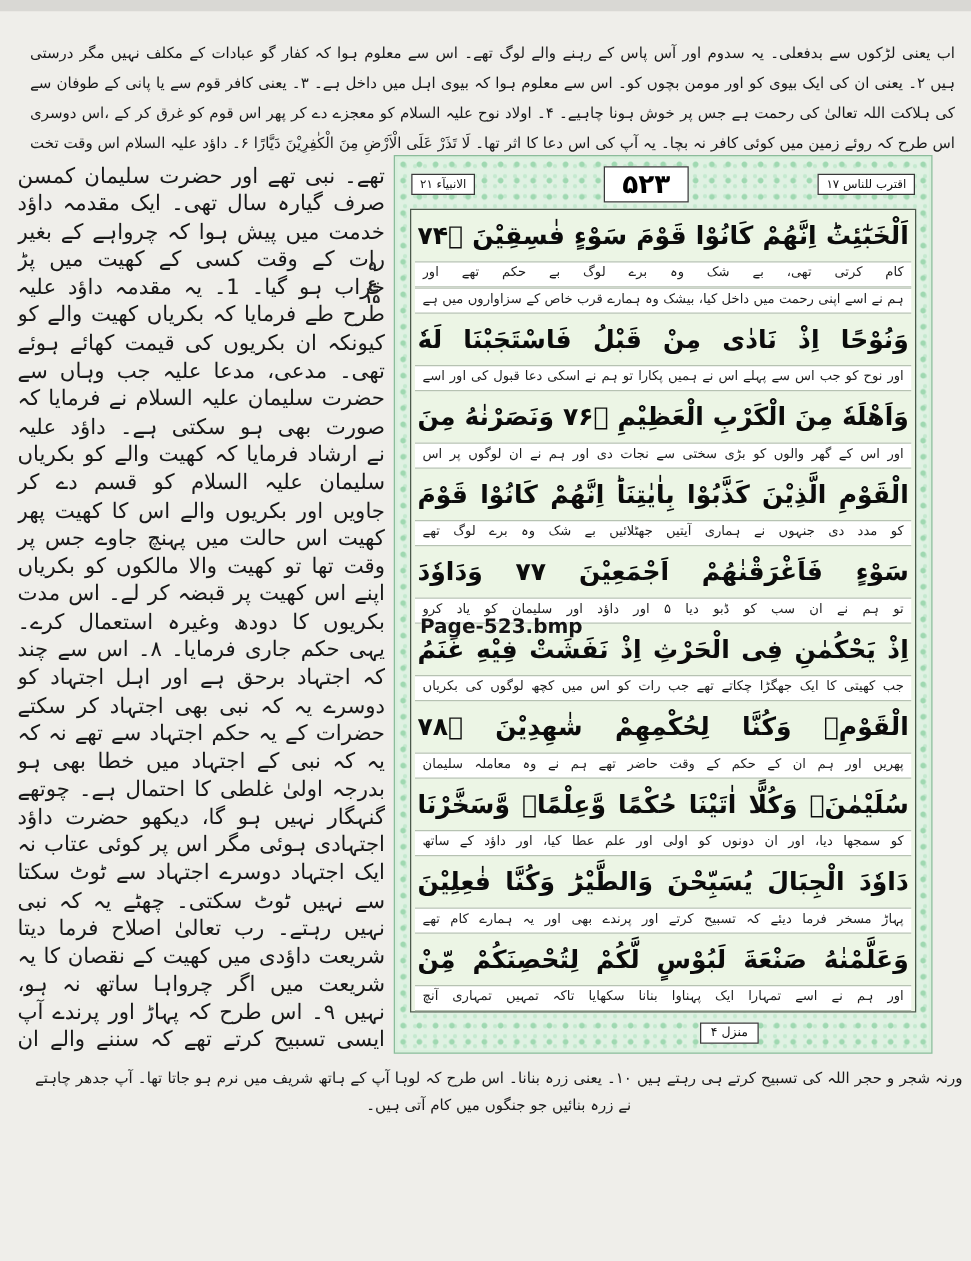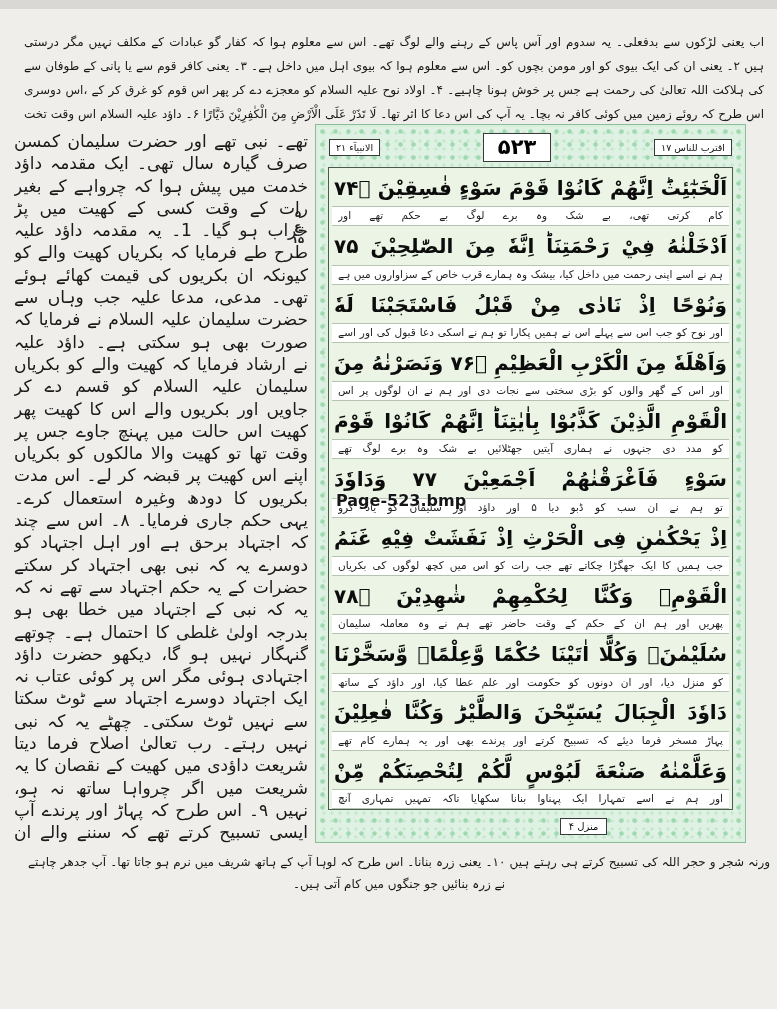--- a/index.html
+++ b/index.html
@@ -195,23 +195,20 @@
       <span class="qpage">۵۲۳</span>
       <span class="qtag">الانبیآء ۲۱</span>
     </div>
     <div class="qcontent">
       <div class="qrow arabic">
           <span class="qtext">اَلْخَبٰٓئِثَؕ اِنَّهُمْ كَانُوْا قَوْمَ سَوْءٍ فٰسِقِيْنَ ۷۴ۙ وَ</span>
         </div>
         <div class="qrow urdu">
           <span class="qtext">کام کرتی تھی، بے شک وہ برے لوگ بے حکم تھے اور</span>
         </div>
-        <div class="qrow arabic">
-          <span class="qtext">اَدْخَلْنٰهُ فِيْ رَحْمَتِنَاؕ اِنَّهٗ مِنَ الصّٰلِحِيْنَ ۷۵</span>
-        </div>
         <div class="qrow urdu">
           <span class="qtext">ہم نے اسے اپنی رحمت میں داخل کیا، بیشک وہ ہمارے قرب خاص کے سزاواروں میں ہے</span>
         </div>
         <div class="qrow arabic">
           <span class="qtext">وَنُوْحًا اِذْ نَادٰی مِنْ قَبْلُ فَاسْتَجَبْنَا لَهٗ فَنَجَّيْنٰهُ</span>
         </div>
         <div class="qrow urdu">
           <span class="qtext">اور نوح کو جب اس سے پہلے اس نے ہمیں پکارا تو ہم نے اسکی دعا قبول کی اور اسے</span>
         </div>
         <div class="qrow arabic">
@@ -229,33 +226,33 @@
         <div class="qrow arabic">
           <span class="qtext">سَوْءٍ فَاَغْرَقْنٰهُمْ اَجْمَعِيْنَ ۷۷ وَدَاوٗدَ وَسُلَيْمٰنَ</span>
         </div>
         <div class="qrow urdu">
           <span class="qtext">تو ہم نے ان سب کو ڈبو دیا ۵ اور داؤد اور سلیمان کو یاد کرو</span>
         </div>
         <div class="qrow arabic">
           <span class="qtext">اِذْ يَحْكُمٰنِ فِی الْحَرْثِ اِذْ نَفَشَتْ فِيْهِ غَنَمُ</span>
         </div>
         <div class="qrow urdu">
-          <span class="qtext">جب ہمیں کا ایک جھگڑا چکاتے تھے جب رات کو اس میں کچھ لوگوں کی بکریاں</span>
+          <span class="qtext">جب کھیتی کا ایک جھگڑا چکاتے تھے جب رات کو اس میں کچھ لوگوں کی بکریاں</span>
         </div>
         <div class="qrow arabic">
           <span class="qtext">الْقَوْمِۚ وَكُنَّا لِحُكْمِهِمْ شٰهِدِيْنَ ۷۸ۙ فَفَهَّمْنٰهَا</span>
         </div>
         <div class="qrow urdu">
           <span class="qtext">پھریں اور ہم ان کے حکم کے وقت حاضر تھے ہم نے وہ معاملہ سلیمان</span>
         </div>
         <div class="qrow arabic">
           <span class="qtext">سُلَيْمٰنَۚ وَكُلًّا اٰتَيْنَا حُكْمًا وَّعِلْمًاؗ وَّسَخَّرْنَا مَعَ</span>
         </div>
         <div class="qrow urdu">
-          <span class="qtext">کو منزل دیا، اور ان دونوں کو حکومت اور علم عطا کیا، اور داؤد کے ساتھ</span>
+          <span class="qtext">کو سمجھا دیا، اور ان دونوں کو اولی اور علم عطا کیا، اور داؤد کے ساتھ</span>
         </div>
         <div class="qrow arabic">
           <span class="qtext">دَاوٗدَ الْجِبَالَ يُسَبِّحْنَ وَالطَّيْرَؕ وَكُنَّا فٰعِلِيْنَ ۷۹</span>
         </div>
         <div class="qrow urdu">
           <span class="qtext">پہاڑ مسخر فرما دیئے کہ تسبیح کرتے اور پرندے بھی اور یہ ہمارے کام تھے</span>
         </div>
         <div class="qrow arabic">
           <span class="qtext">وَعَلَّمْنٰهُ صَنْعَةَ لَبُوْسٍ لَّكُمْ لِتُحْصِنَكُمْ مِّنْ</span>
         </div>

